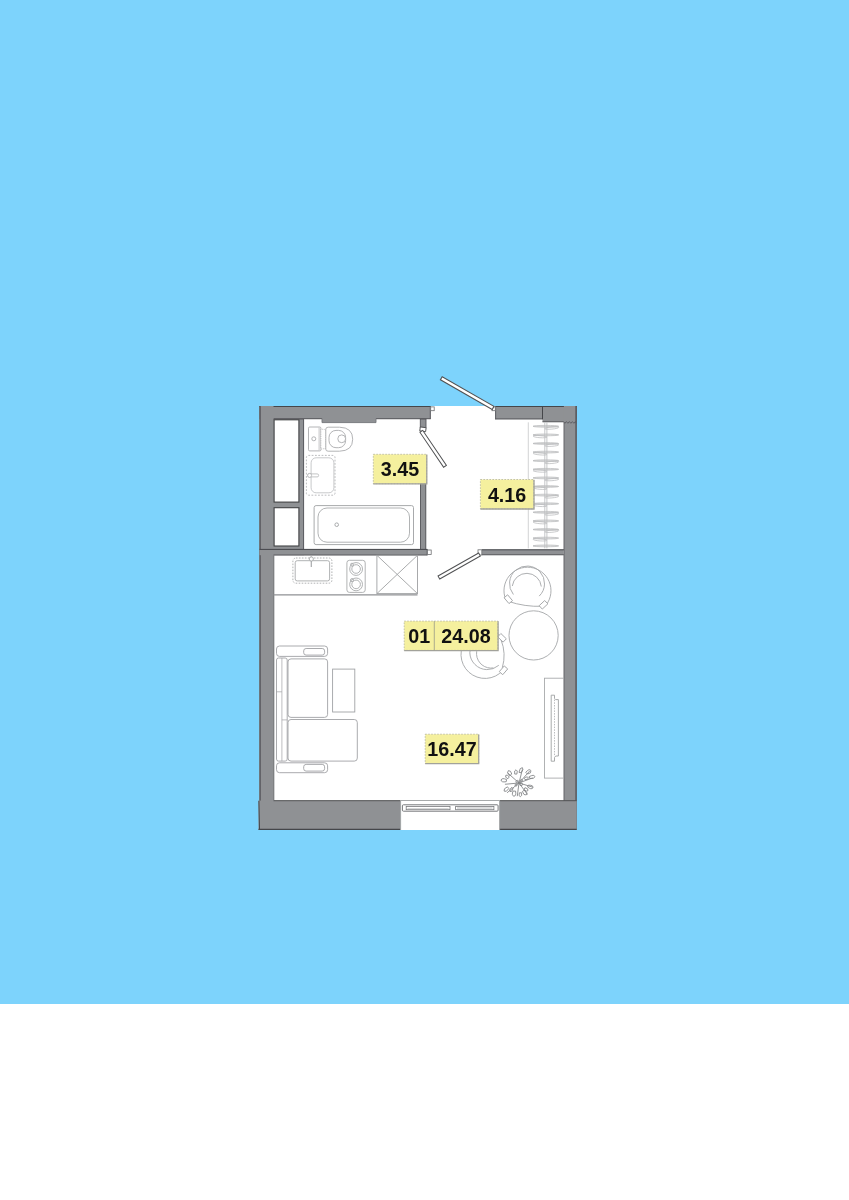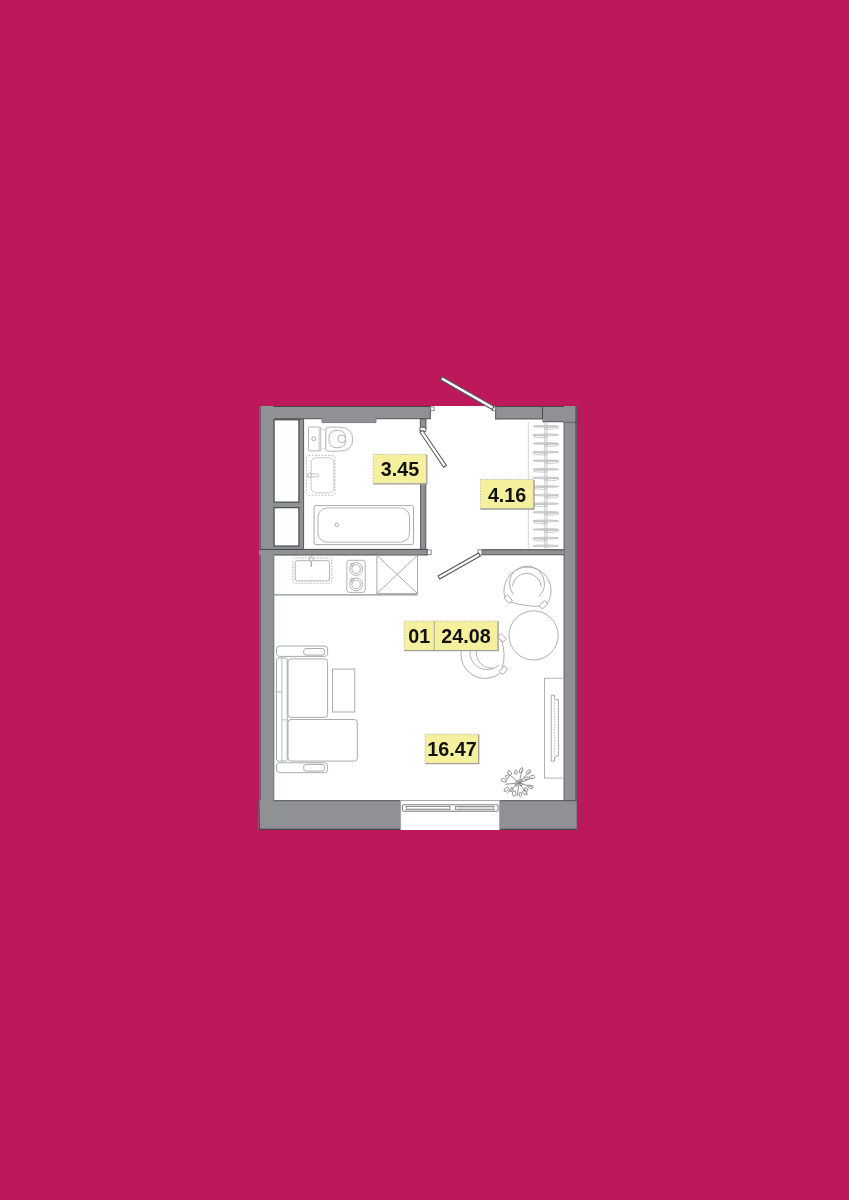--- a/index.html
+++ b/index.html
@@ -1,16 +1,16 @@
 <!DOCTYPE html>
 <html><head>
 <meta charset="utf-8">
 <style>
 html,body{margin:0;padding:0;background:#ffffff;}
-#page{position:relative;width:849px;height:1200px;background:#be185d;overflow:hidden;
+#page{position:relative;width:849px;height:1004px;background:#7dd3fc;overflow:hidden;
 font-family:"Liberation Sans",sans-serif;text-align:center;}
 svg text{font-family:"Liberation Sans",sans-serif;font-weight:bold;fill:#111111;}
 </style>
 </head>
 <body>
 <div id="page">
 <svg width="849" height="1200" viewBox="0 0 849 1200">
 <defs>
 </defs>
 

